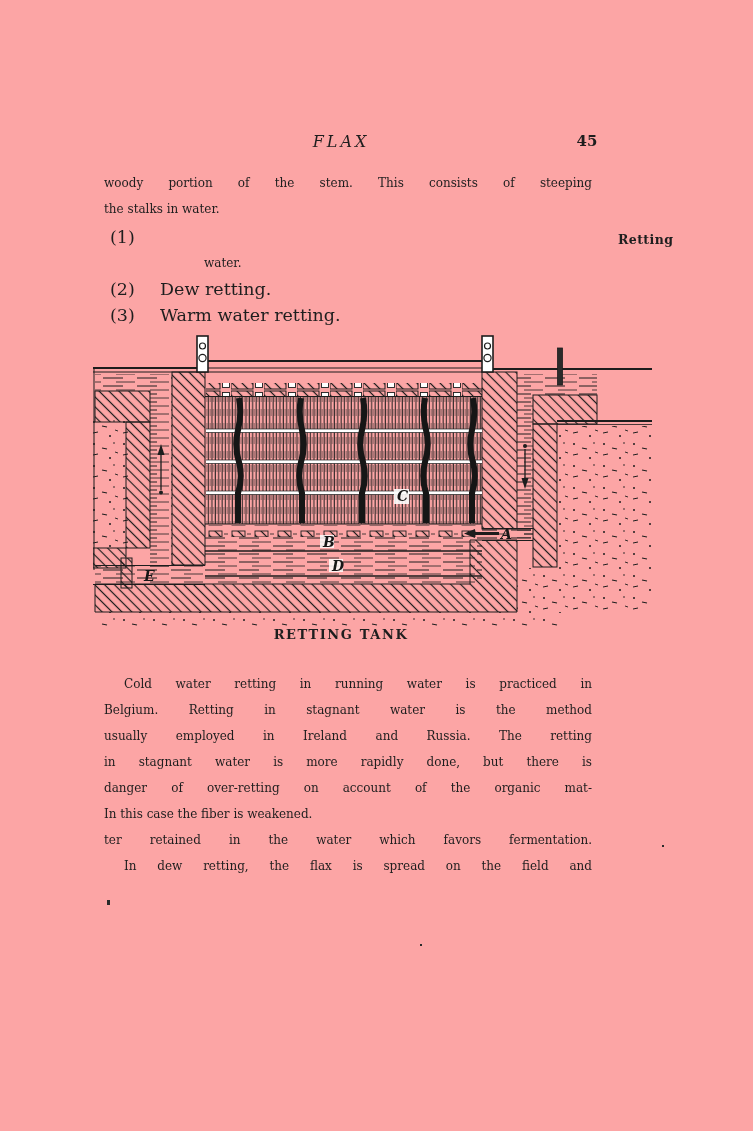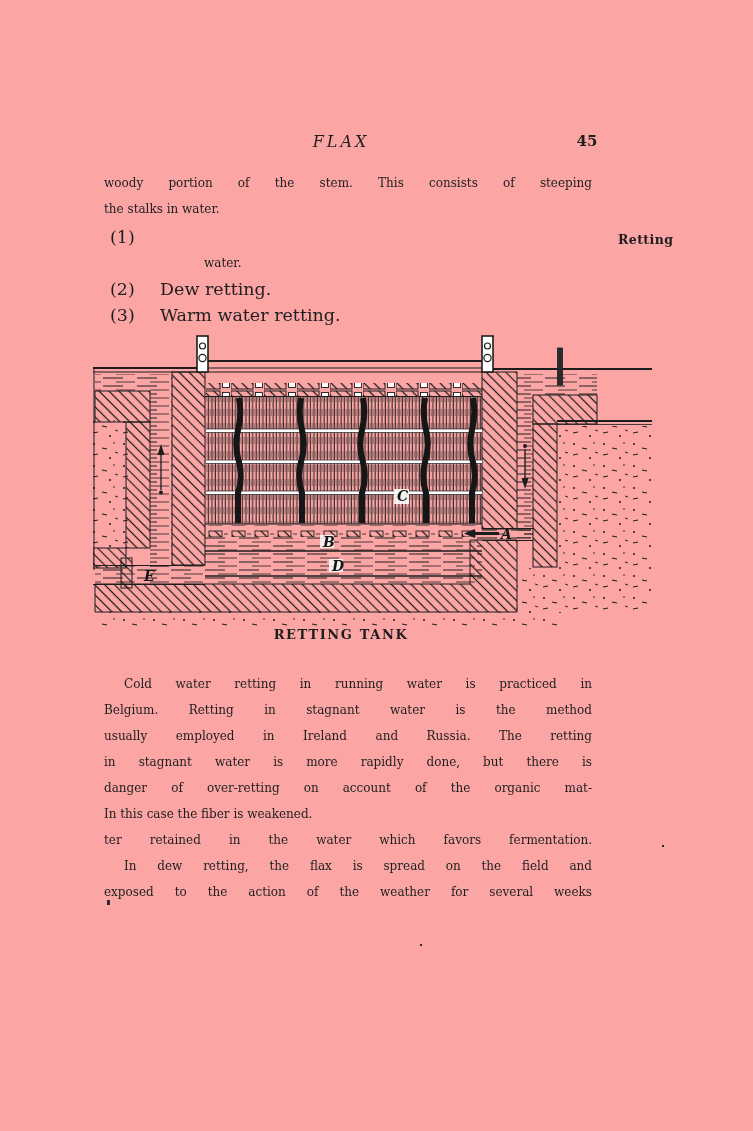--- a/index.html
+++ b/index.html
@@ -235,20 +235,19 @@
     <div class="bline jline">Belgium.  Retting in stagnant water is the method</div>
     <div class="bline jline">usually employed in Ireland and Russia.  The retting</div>
     <div class="bline jline">in stagnant water is more rapidly done, but there is</div>
     <div class="bline jline">danger of over-retting on account of the organic mat-</div>
     <div class="bline">In this case the fiber is weakened.</div>
     <div class="bline jline">ter retained in the water which favors fermentation.</div>
   </div>
 
   <div class="abs textcol" style="top:853px;">
     <div class="bline jline indent">In dew retting, the flax is spread on the field and</div>
-    <div class="bline jline">exposed to the action of the weather for several weeks</div>
   </div>
 
   <div class="speck" style="left:107px;top:900px;width:3px;height:5px;"></div>
   <div class="speck" style="left:420px;top:944px;width:2px;height:2px;"></div>
   <div class="speck" style="left:662px;top:845px;width:2px;height:2px;"></div>
 
 </div>
 
 </body></html>

